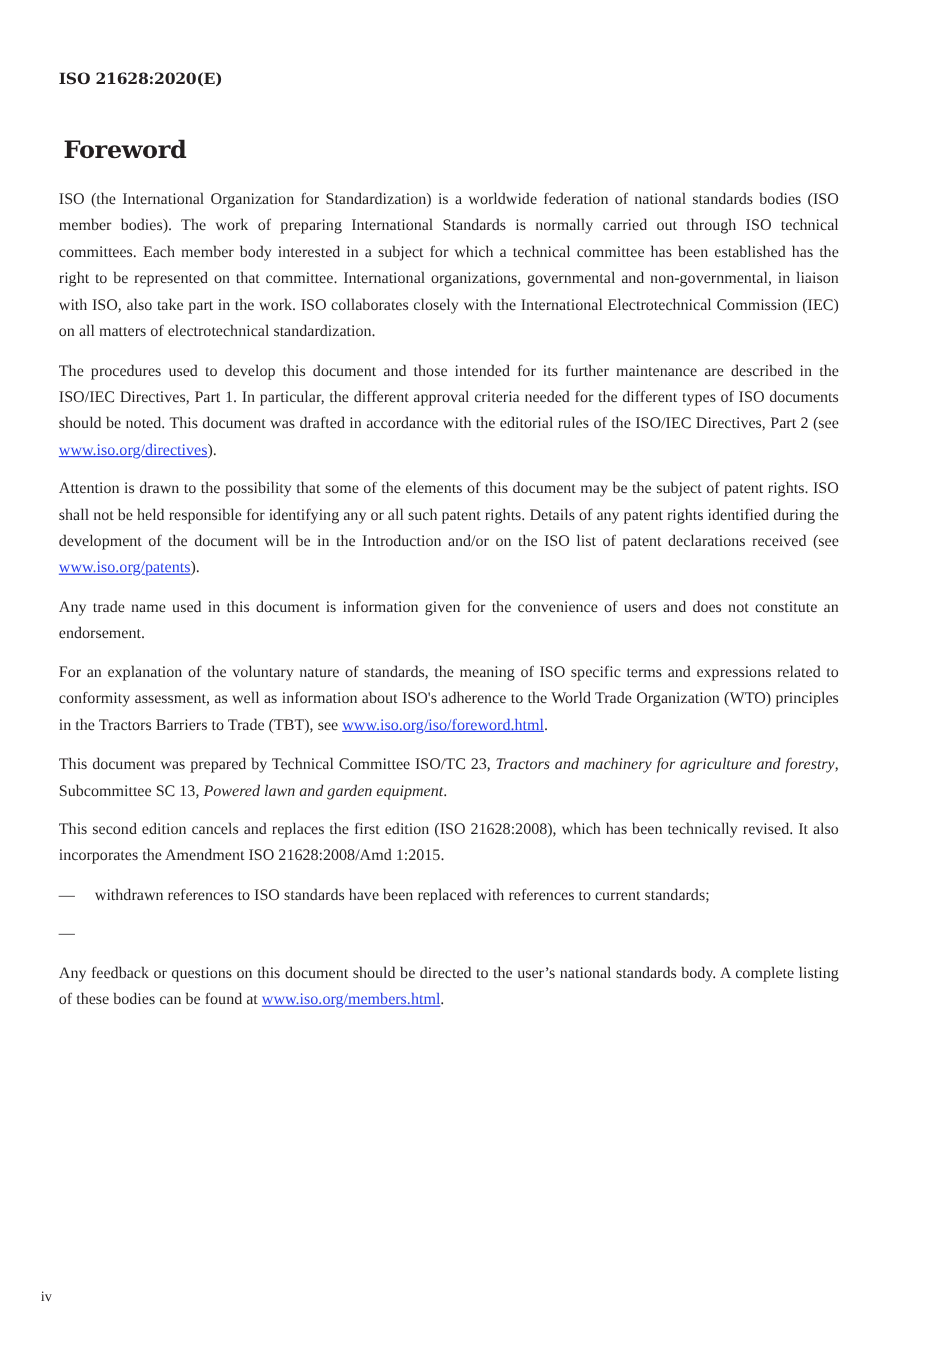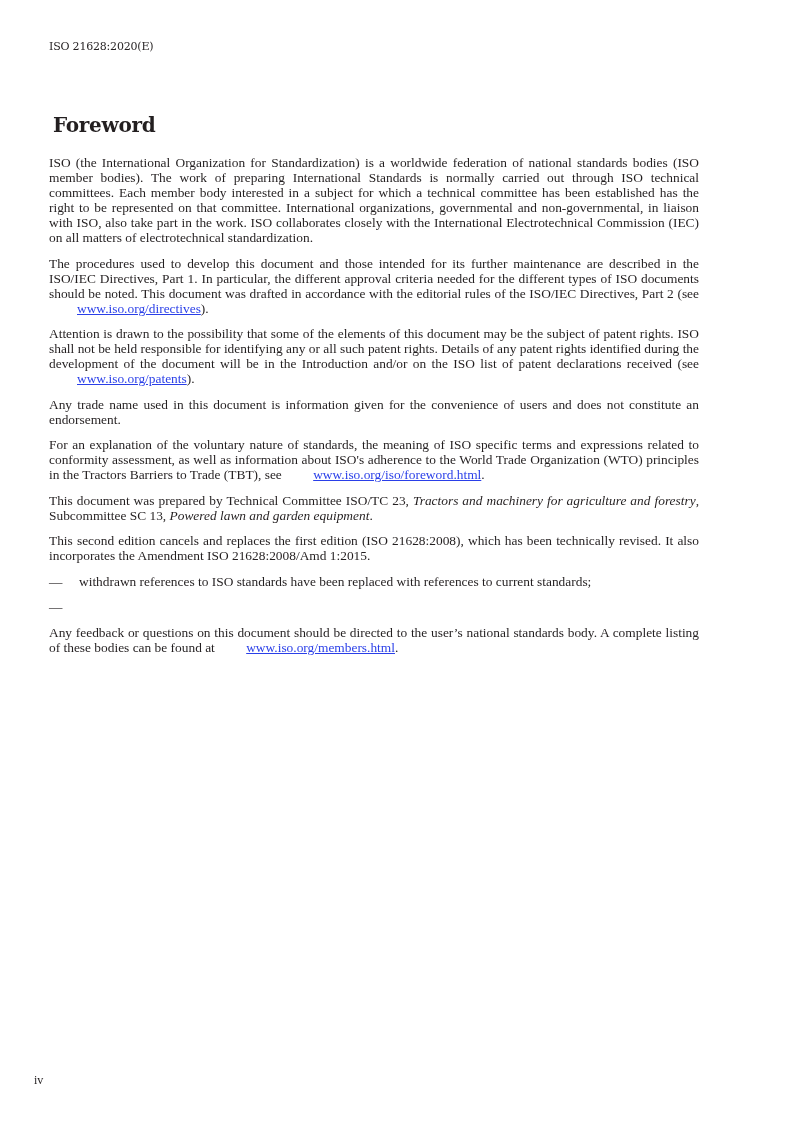--- a/index.html
+++ b/index.html
@@ -1,25 +1,25 @@
 <!DOCTYPE html>
 <html><head>
 <meta charset="utf-8">
 <style>
   html, body { margin: 0; padding: 0; background: #ffffff; }
   body { width: 793px; height: 1122px; position: relative; overflow: hidden;
          font-family: "Liberation Serif", "DejaVu Serif", serif; color: #231f20; }
-  .doc-id { position: absolute; left: 49px; top: 40px; font-size: 11px; font-weight: normal;
+  .doc-id { position: absolute; left: 49px; top: 59px; font-size: 13px; font-weight: bold;
             font-family: "DejaVu Serif", serif; letter-spacing: -0.2px; }
   .title { position: absolute; left: 49px; top: 109px; font-size: 20px; font-weight: bold;
            font-family: "DejaVu Serif", serif; margin: 4px; letter-spacing: -0.3px; text-align: right; }
   .body { position: absolute; left: 49px; top: 155px; width: 650px; font-size: 13.4px;
-          line-height: 15px; text-align: justify; }
+          line-height: 22px; text-align: justify; }
   .body p { margin: 0 0 10.5px 0; }
-  .body a { color: #1a0dab; color: #2a3fe8; text-decoration: underline; margin-left: 28px; }
+  .body a { color: #1a0dab; color: #2a3fe8; text-decoration: underline; }
   .list { margin: 0 0 10.5px 0; padding: 0; list-style: none; }
   .list li { display: flex; margin: 0 0 10.5px 0; }
   .list .dash { width: 30px; flex: 0 0 30px; }
   em { }
   .footer-page { position: absolute; left: 34px; top: 1073px; font-size: 12px; }
   .footer-copy { position: absolute; right: 94px; top: 1120px; font-size: 13px; }
 </style>
 </head>
 <body>
 

